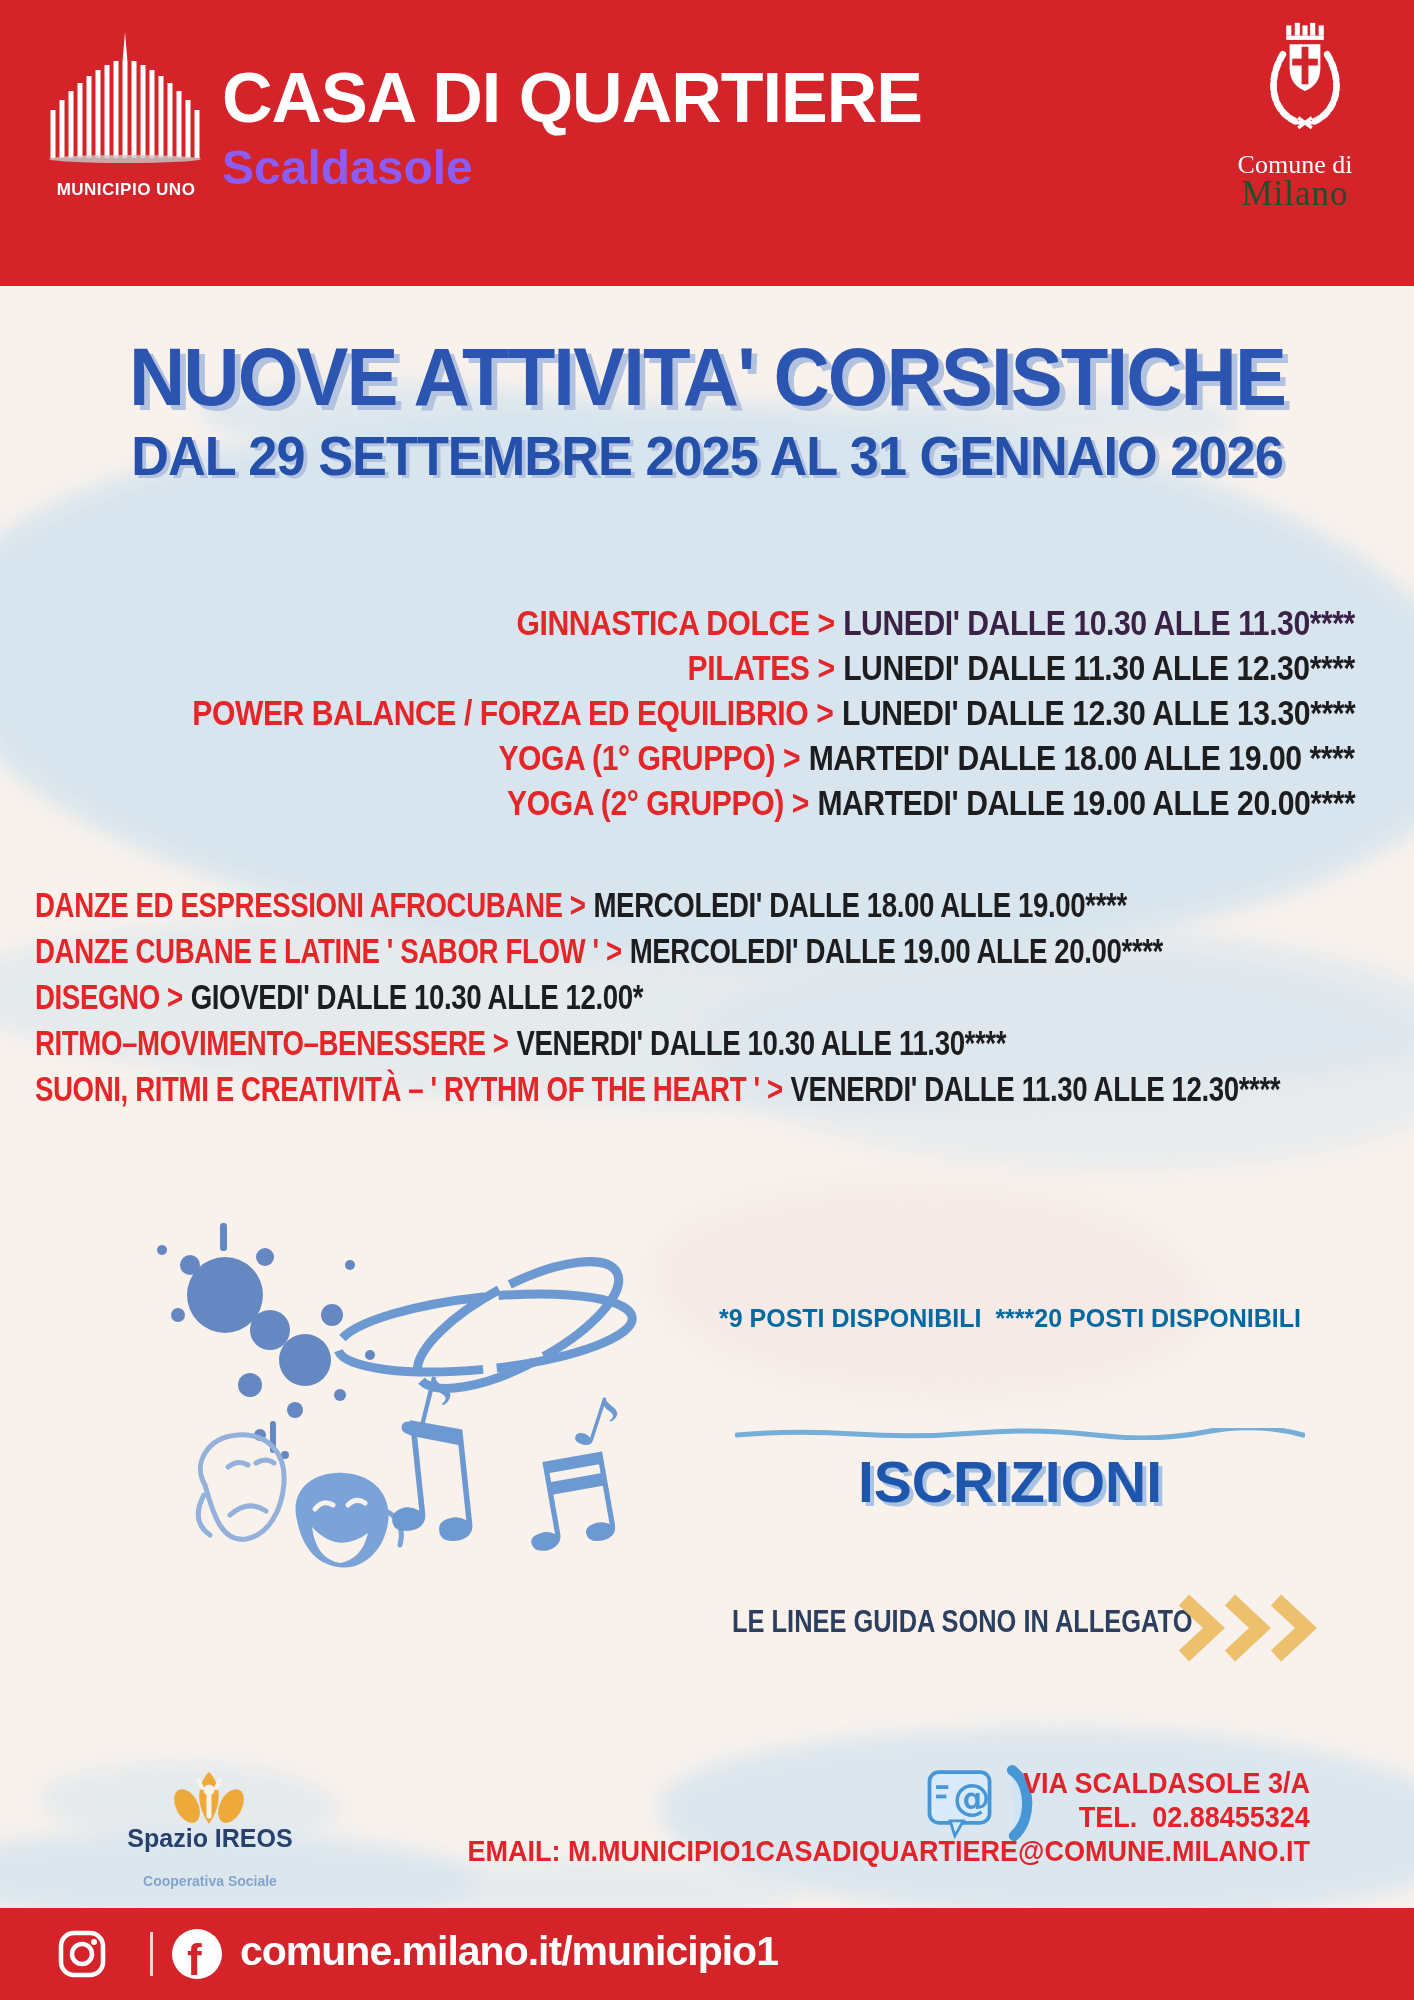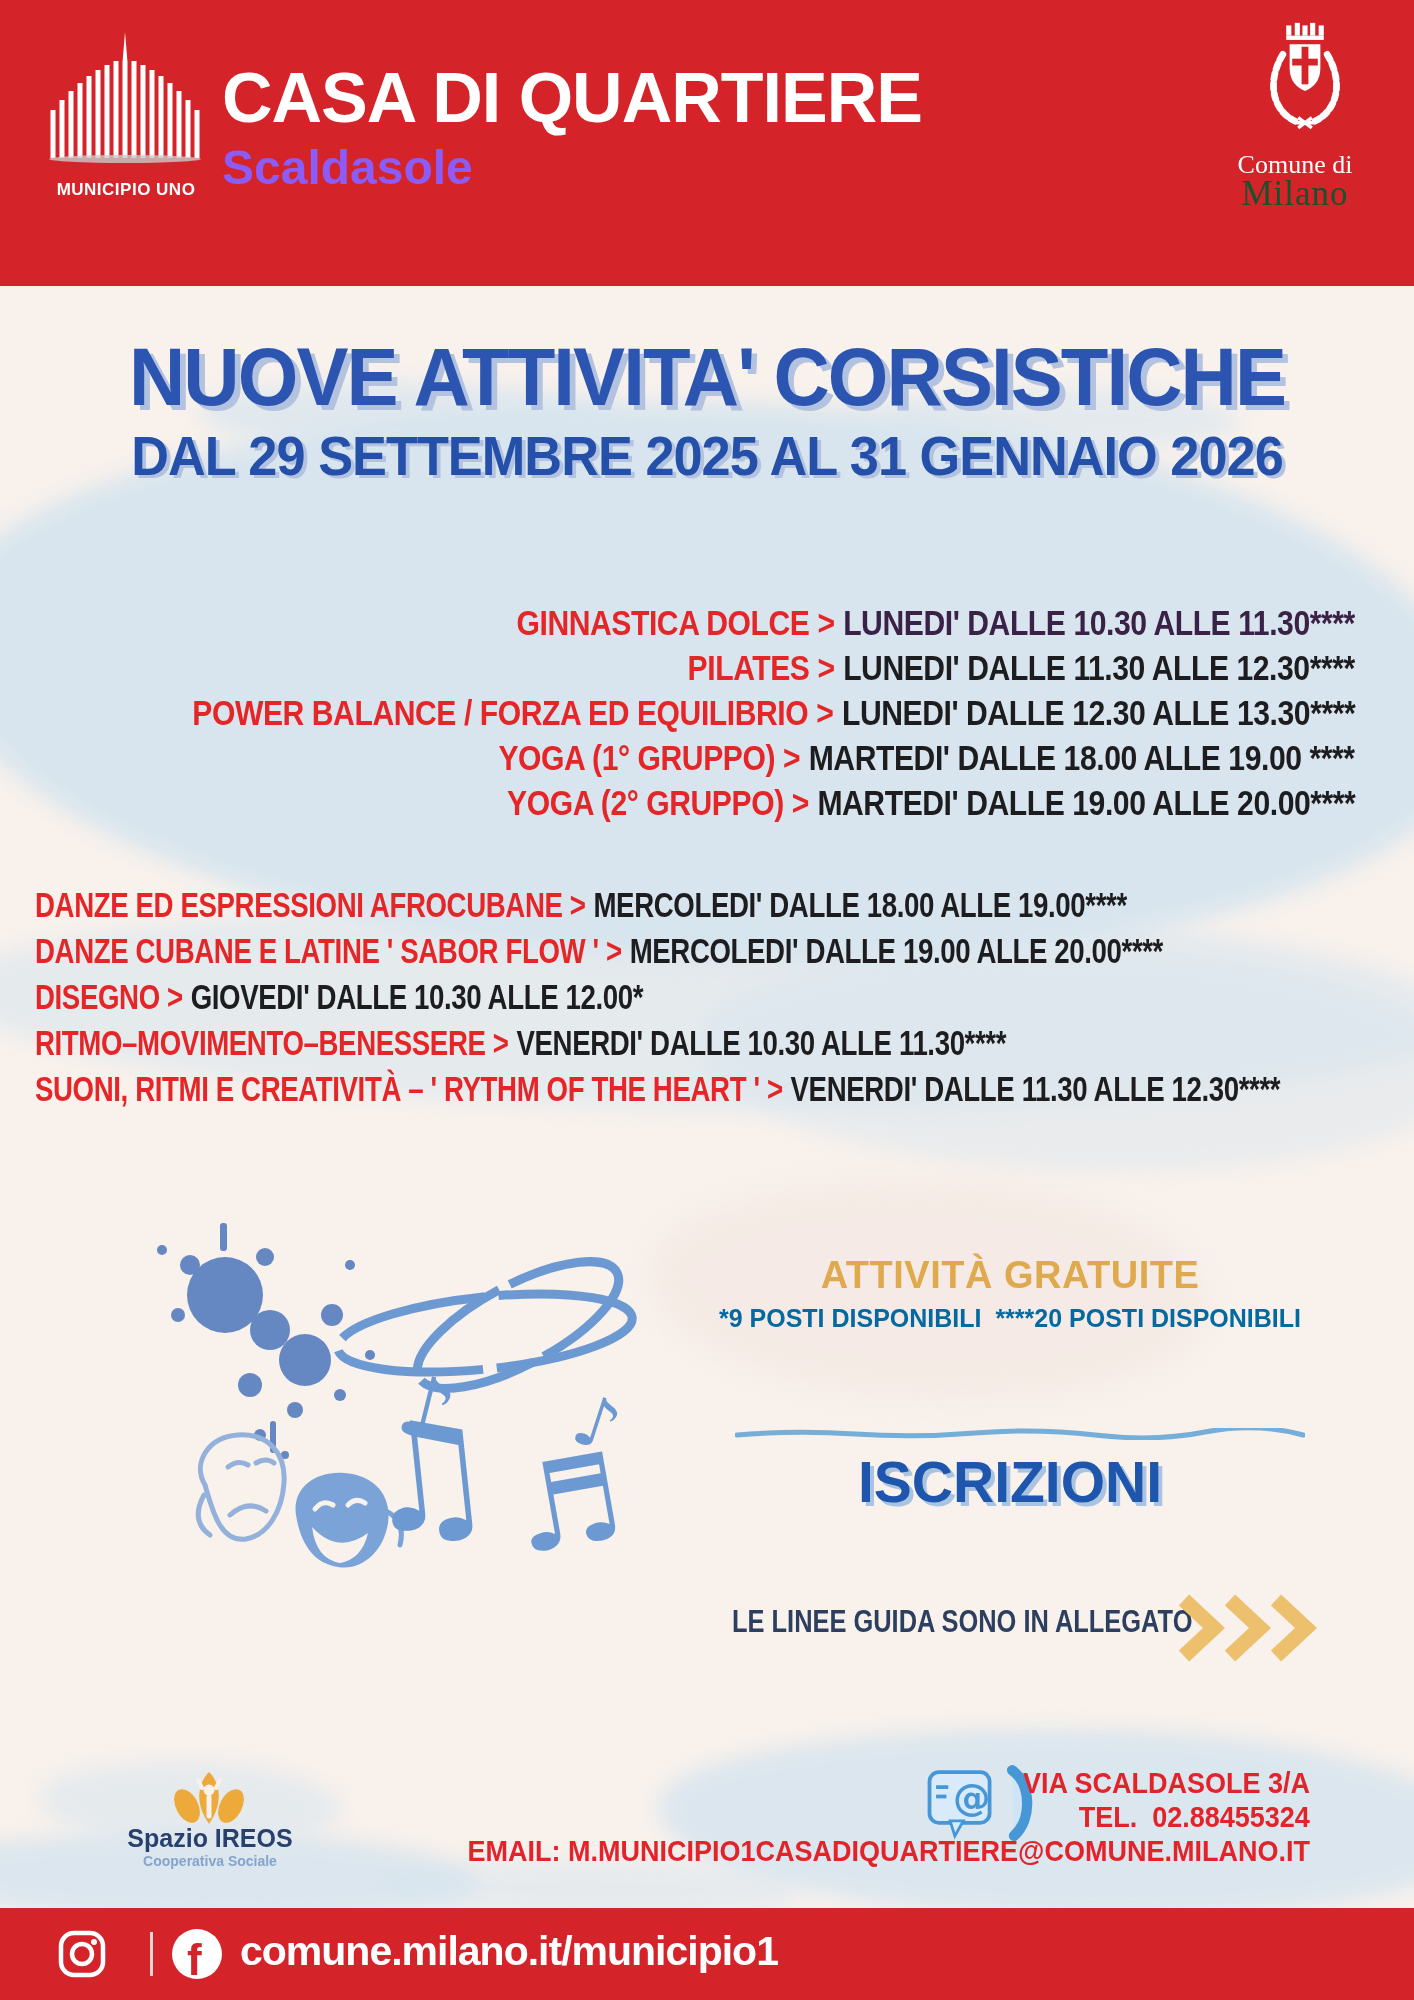--- a/index.html
+++ b/index.html
@@ -55,21 +55,21 @@
   .guide{position:absolute;left:732px;top:1604px;color:#2d3f5f;font-size:31px;font-weight:bold;
          white-space:nowrap;transform:scaleX(.82);transform-origin:0 50%;}
 
   
   .contact-line{position:absolute;right:104px;text-align:right;color:#e22329;font-weight:bold;
                 font-size:30px;white-space:pre;transform:scaleX(.9);transform-origin:100% 50%;}
 
   
   .partner{position:absolute;left:95px;top:1770px;width:230px;text-align:center;}
   .partner-name{color:#27406e;font-size:25px;font-weight:bold;margin-top:-2px;}
-  .partner-tag{color:#84a4cc;font-size:14px;font-weight:bold;}
+  .partner-tag{color:#84a4cc;font-size:14px;font-weight:bold;margin-top:20px;}
 
   
   .footer-divider{position:absolute;left:150px;top:1932px;width:3px;height:44px;background:rgba(255,255,255,.8);}
   .fb-badge{position:absolute;left:172px;top:1929px;width:50px;height:50px;border-radius:50%;
             background:#fff;overflow:hidden;}
   .fb-badge span{position:absolute;left:15px;top:6px;color:#d5232a;font-size:44px;font-weight:bold;}
   .footer-url{position:absolute;left:240px;top:1928px;color:#fff;font-size:41px;font-weight:bold;
               letter-spacing:-1px;white-space:nowrap;}
 
   svg{position:absolute;display:block;}
@@ -216,21 +216,20 @@
       <path d="M286,316 q20,10 14,34" stroke="#7ba3d8" stroke-width="5" fill="none" stroke-linecap="round"></path>
     </g>
     <g fill="#6d99d3" font-family="DejaVu Sans">
       <text x="262" y="336" font-size="150" transform="rotate(-6 300 300)">♫</text>
       <text x="298" y="244" font-size="85" transform="rotate(14 330 220)">♪</text>
       <text x="416" y="352" font-size="120" transform="rotate(-10 460 320)">♬</text>
       <text x="474" y="252" font-size="70" transform="rotate(18 495 230)">♪</text>
     </g>
   </svg>
 
-  <div class="free-title">ATTIVITÀ GRATUITE</div>
   <div class="seats">*9 POSTI DISPONIBILI  ****20 POSTI DISPONIBILI</div>
 
   <svg style="left:735px;top:1428px;" width="570" height="12" viewBox="0 0 570 12">
     <path d="M2,7 Q60,2 120,6 T240,5 T360,7 T470,4 T568,7" stroke="#74aed9" stroke-width="5" fill="none" stroke-linecap="round"></path>
   </svg>
 
   <div class="iscr" style="top:1452px">ISCRIZIONI</div>
 
   <div class="guide">LE LINEE GUIDA SONO IN ALLEGATO</div>
   <svg style="left:1172px;top:1592px;" width="150" height="72" viewBox="0 0 150 72">

